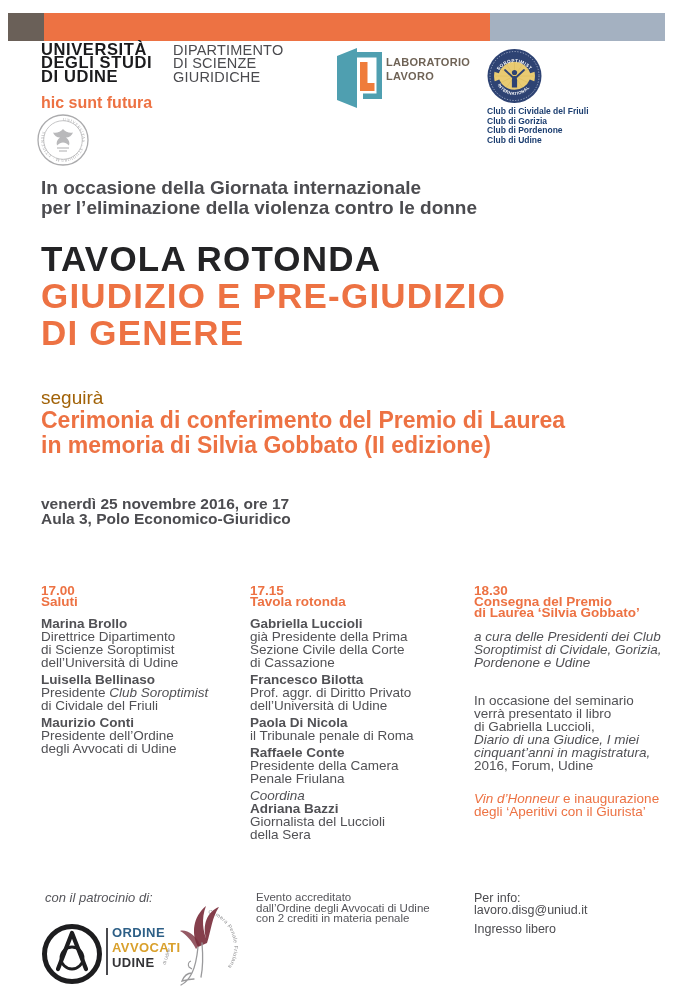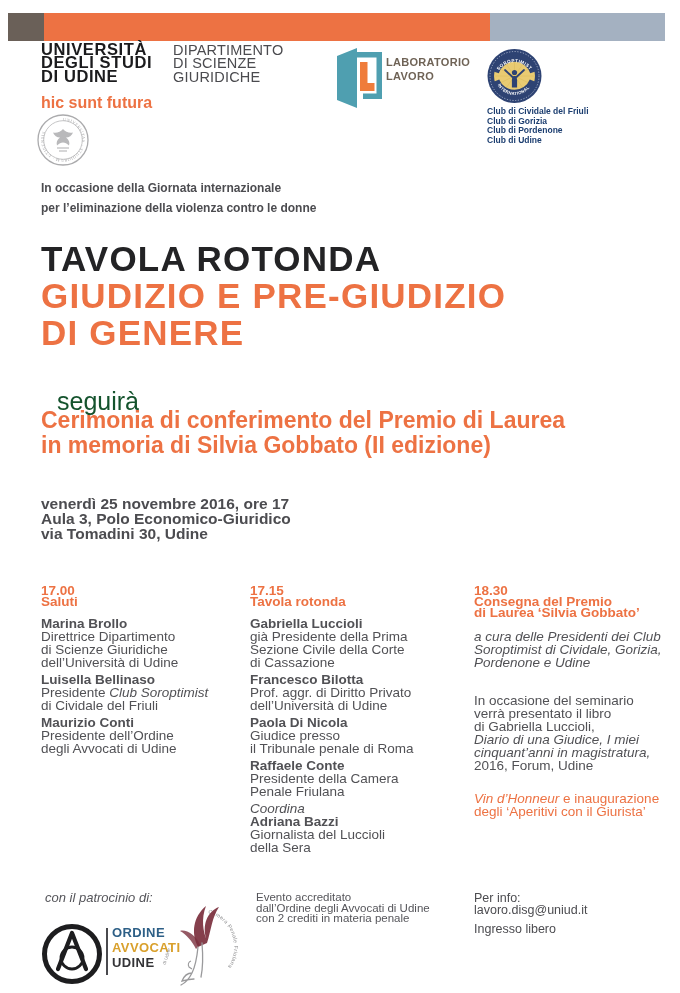--- a/index.html
+++ b/index.html
@@ -20,27 +20,27 @@
         color:#4b4b4f;white-space:nowrap;}
   .motto{left:41px;top:94px;font-size:16px;font-weight:bold;color:#ed7243;}
   
   .lab-logo{left:336px;top:47px;}
   .lab-text{left:386px;top:56px;font-size:11px;font-weight:bold;line-height:13.5px;
             letter-spacing:.3px;color:#6f6356;white-space:nowrap;}
   
   .sor-logo{left:487px;top:47px;}
   .clubs{left:487px;top:107px;font-size:8.5px;font-weight:bold;line-height:9.6px;color:#1c3e70;white-space:nowrap;}
   
-  .intro{left:41px;top:178px;font-size:12px;font-weight:bold;line-height:20px;color:#4c4c50;white-space:nowrap;}
+  .intro{left:41px;top:178px;font-size:19px;font-weight:bold;line-height:20px;color:#4c4c50;white-space:nowrap;}
   
   .title{left:41px;top:240px;font-size:35px;font-weight:bold;line-height:37px;
          letter-spacing:1.2px;color:#232325;white-space:nowrap;}
   .title .orange-line{color:#ed7243;}
   
-  .lead{left:41px;top:387px;font-size:25px;color:#14532d;margin-left:16px;}
+  .lead{left:41px;top:387px;font-size:19px;color:#a16207;}
   .ceremony{left:41px;top:408px;font-size:23px;font-weight:bold;line-height:24.5px;
             color:#ed7243;white-space:nowrap;}
   
   .when{left:41px;top:496px;font-size:15.5px;font-weight:bold;line-height:15px;color:#4c4c50;white-space:nowrap;}
   
   .col{position:absolute;top:585px;font-size:13.5px;line-height:13px;color:#515155;}
   .col1{left:41px;width:205px;}
   .col2{left:250px;width:218px;}
   .col3{left:474px;width:202px;}
   .time-head{color:#ed7243;font-weight:bold;line-height:11px;}
@@ -150,33 +150,32 @@
 
   <div class="abs lead">seguirà</div>
   <div class="abs ceremony">
     <div>Cerimonia di conferimento del Premio di Laurea</div>
     <div>in memoria di Silvia Gobbato (II edizione)</div>
   </div>
 
   <div class="abs when">
     <div>venerdì 25 novembre 2016, ore 17</div>
     <div>Aula 3, Polo Economico-Giuridico</div>
-    <div>via Tomadini 30, Udine</div>
   </div>
 
   <div class="col col1">
     <div class="time-head">
       <div>17.00</div>
       <div>Saluti</div>
     </div>
     <div class="entries">
       <div class="entry">
         <div class="name">Marina Brollo</div>
         <div>Direttrice Dipartimento</div>
-        <div>di Scienze Giuridiche</div>
+        <div>di Scienze Soroptimist</div>
         <div>dell’Università di Udine</div>
       </div>
       <div class="entry">
         <div class="name">Luisella Bellinaso</div>
         <div><span>Presidente </span><span class="it">Club Soroptimist</span></div>
         <div>di Cividale del Friuli</div>
       </div>
       <div class="entry">
         <div class="name">Maurizio Conti</div>
         <div>Presidente dell’Ordine</div>
@@ -197,21 +196,20 @@
         <div>Sezione Civile della Corte</div>
         <div>di Cassazione</div>
       </div>
       <div class="entry">
         <div class="name">Francesco Bilotta</div>
         <div>Prof. aggr. di Diritto Privato</div>
         <div>dell’Università di Udine</div>
       </div>
       <div class="entry">
         <div class="name">Paola Di Nicola</div>
-        <div>Giudice presso</div>
         <div>il Tribunale penale di Roma</div>
       </div>
       <div class="entry">
         <div class="name">Raffaele Conte</div>
         <div>Presidente della Camera</div>
         <div>Penale Friulana</div>
       </div>
       <div class="entry">
         <div class="it">Coordina</div>
         <div class="name">Adriana Bazzi</div>

